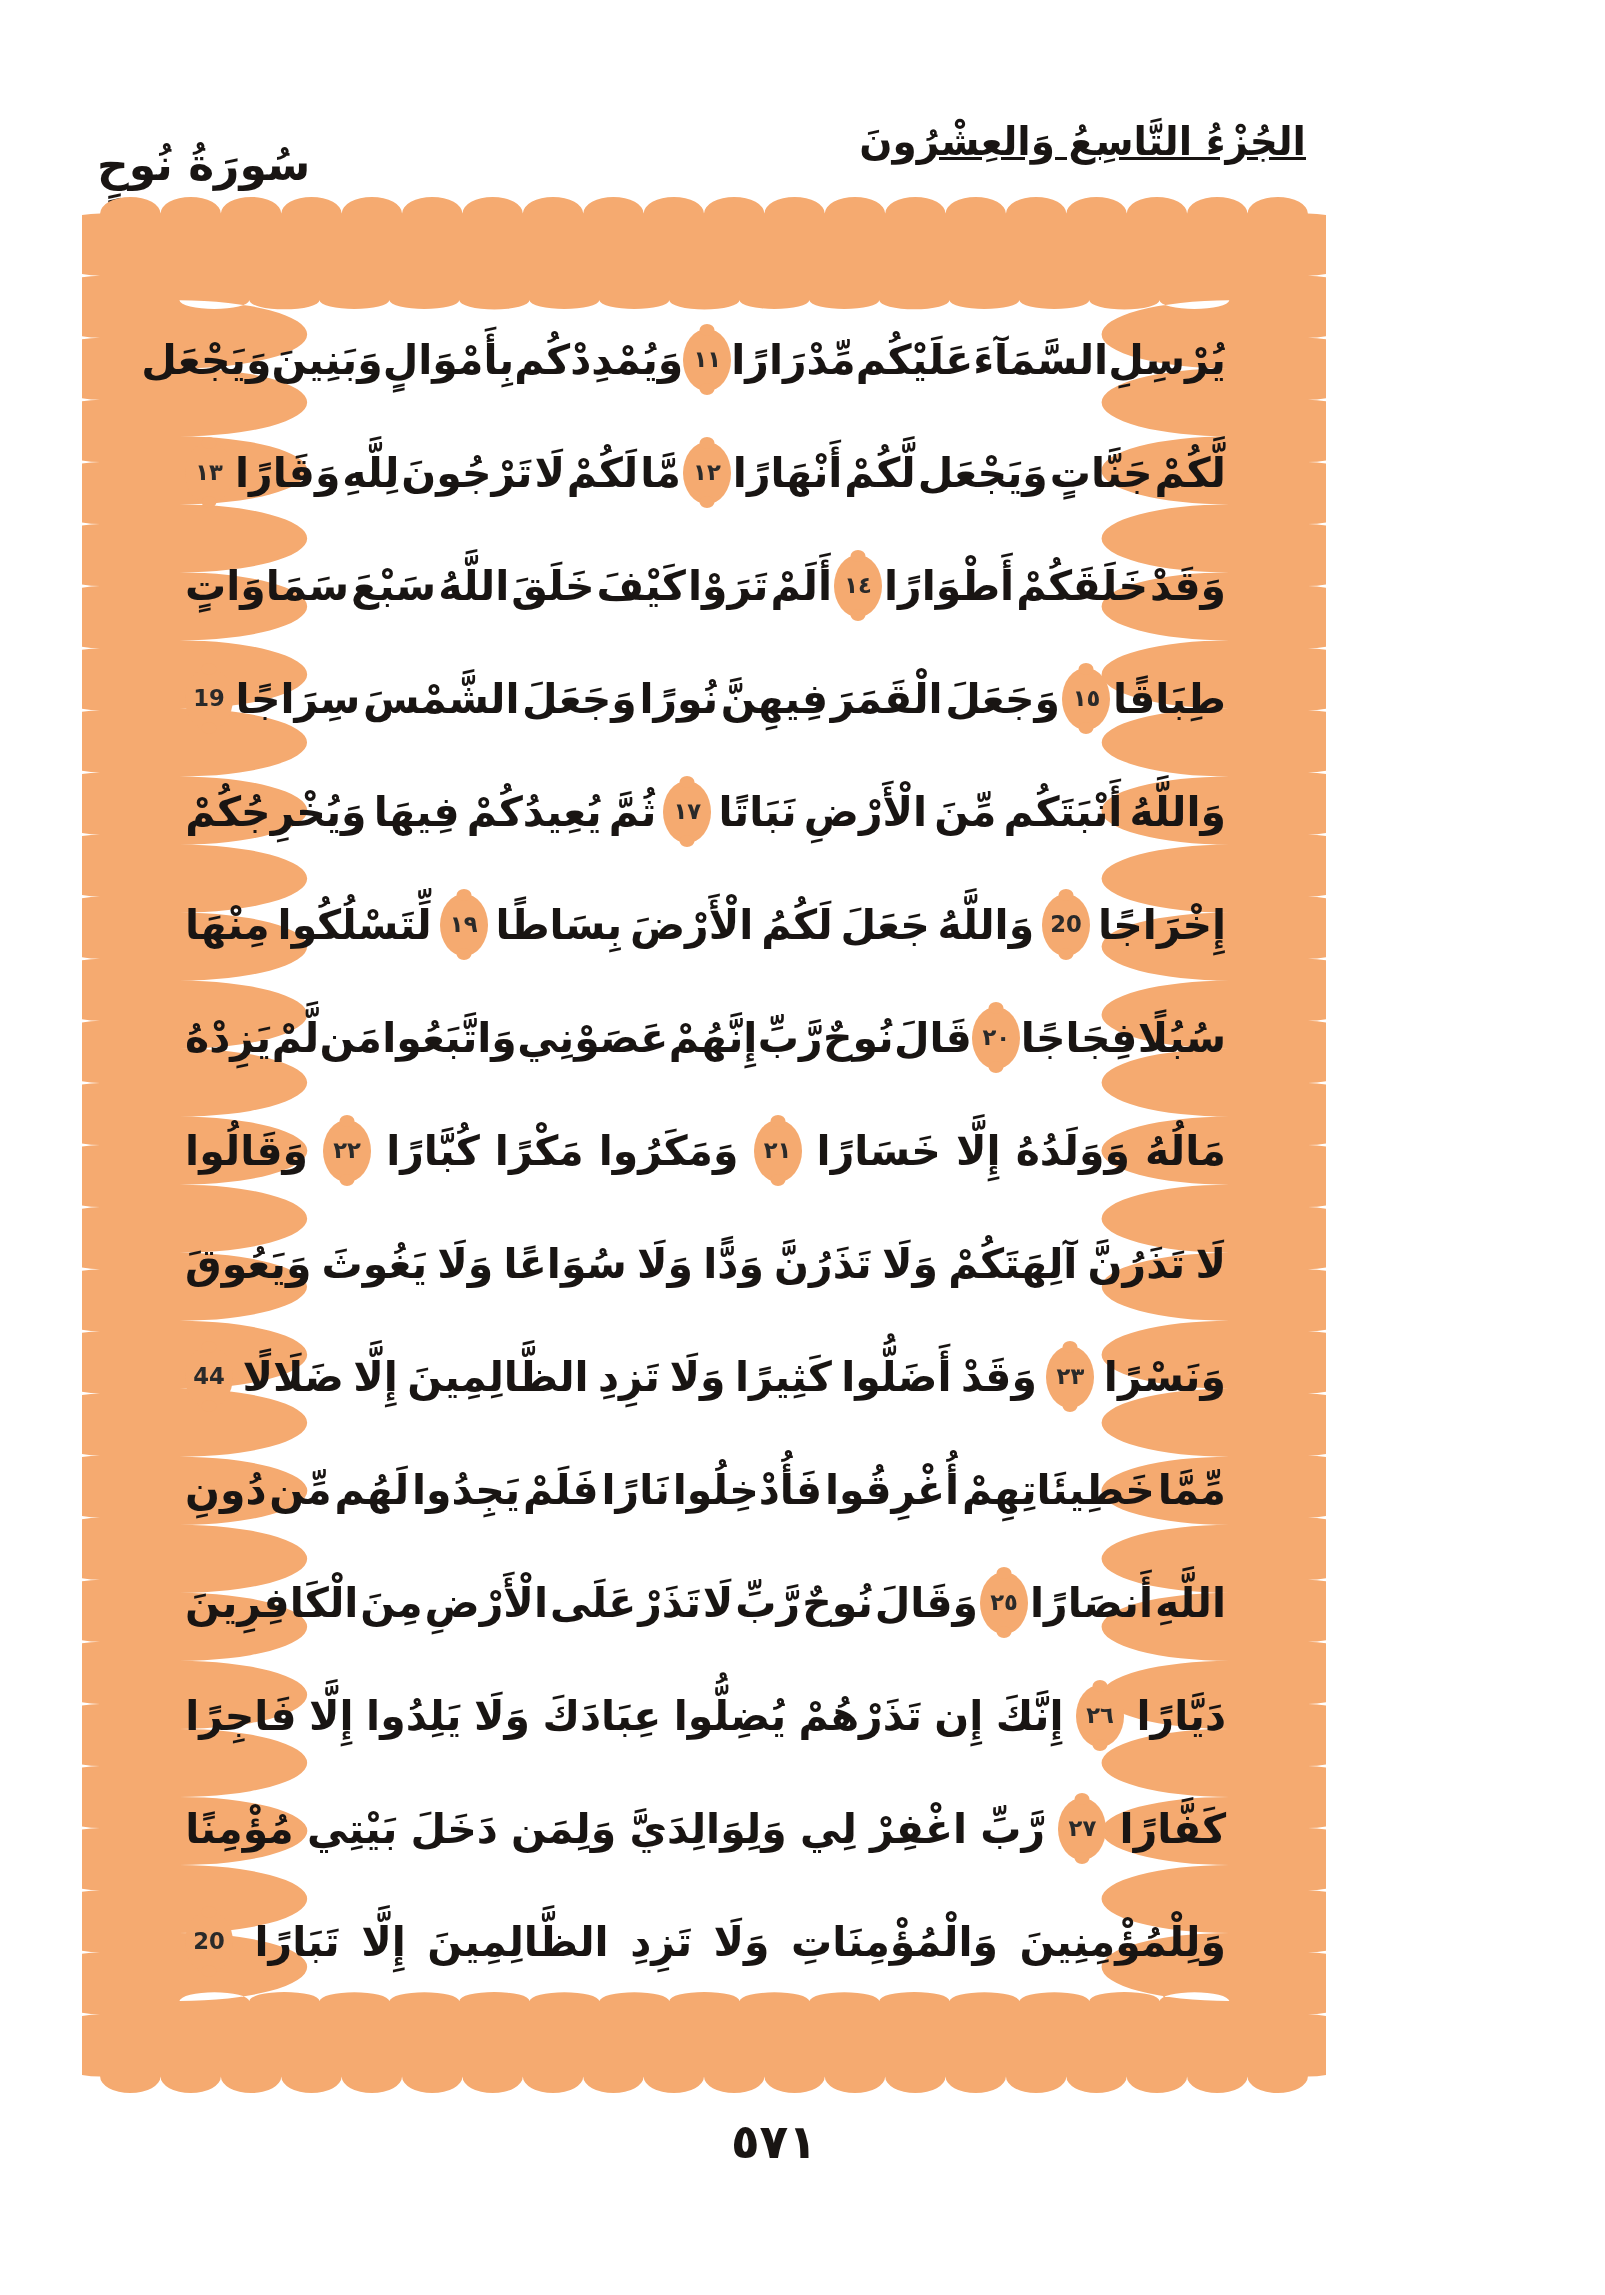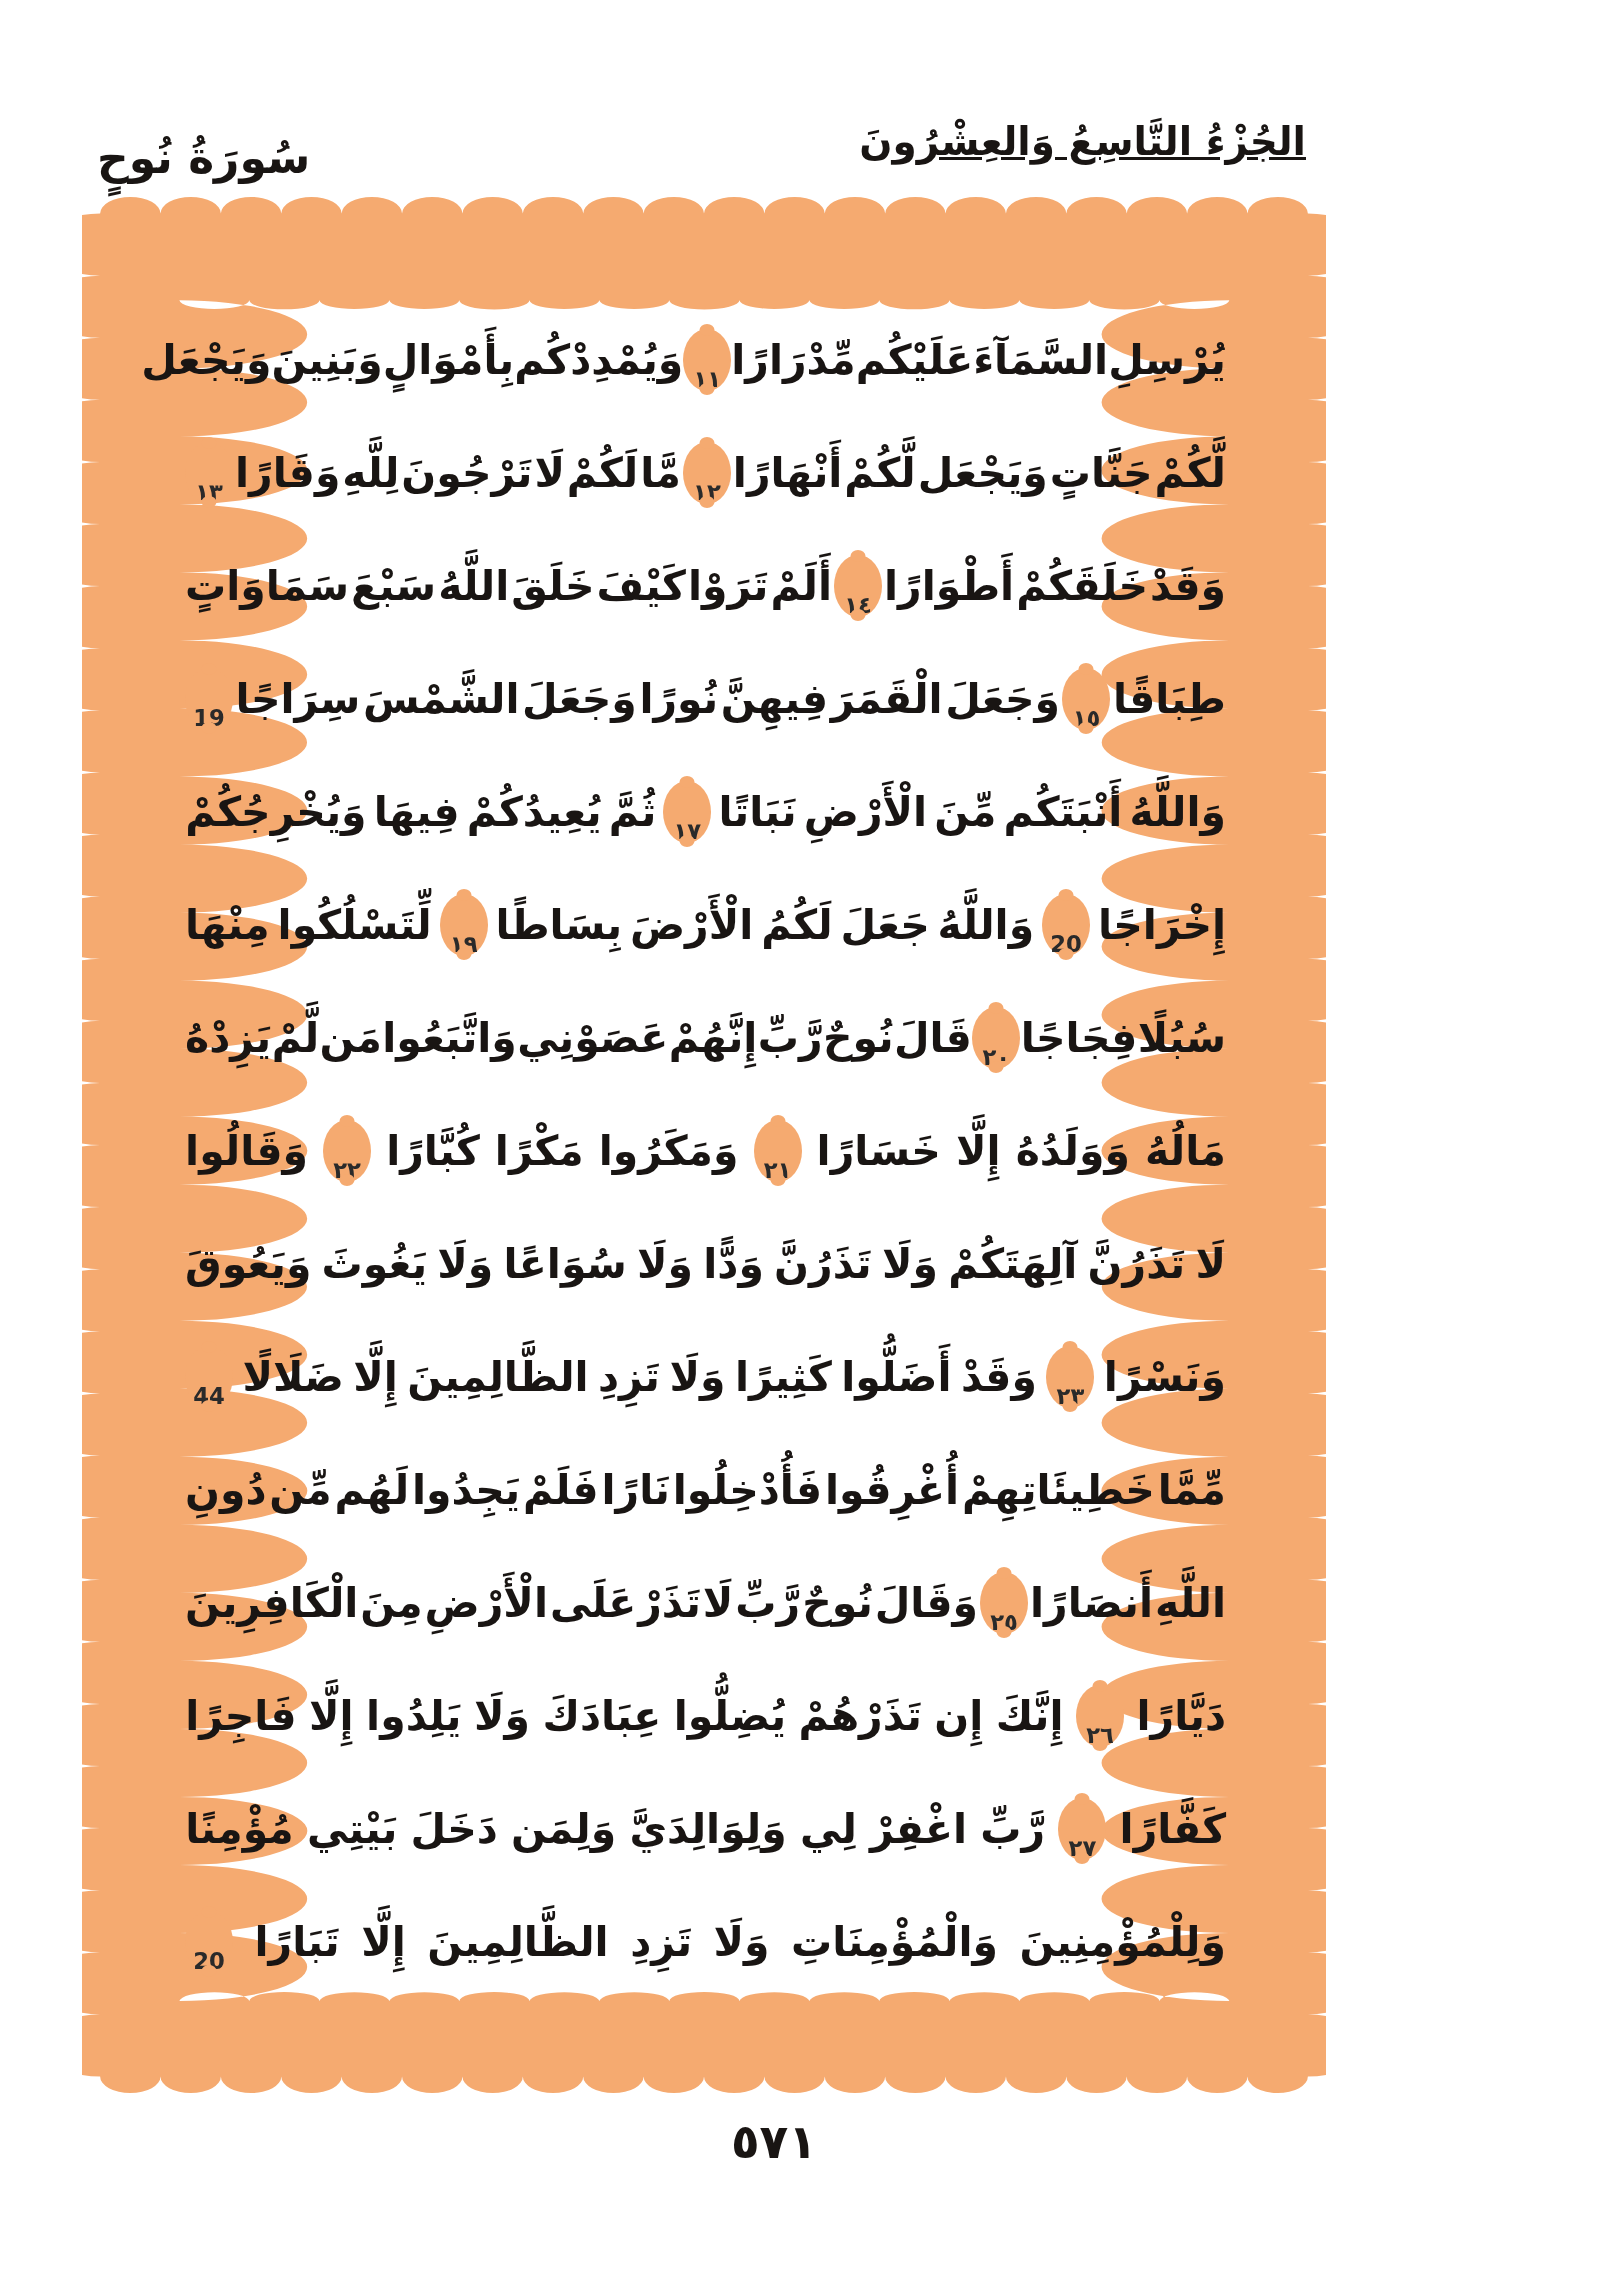--- a/index.html
+++ b/index.html
@@ -6,39 +6,39 @@
   body{
     width:1605px;height:2295px;position:relative;overflow:hidden;
     background:#ffffff;
     font-family:"DejaVu Sans",sans-serif;
   }
   
   .hdr{
     position:absolute;color:var(--ink,#191513);font-weight:700;
     white-space:nowrap;direction:rtl;
   }
-  .hdr-surah{left:97px;top:132px;font-size:44px;}
+  .hdr-surah{left:97px;top:139px;font-size:44px;}
   .hdr-juz{right:299px;top:119px;font-size:39px;text-decoration:underline;}
   
   .frame-svg{position:absolute;left:82px;top:195px;}
   
   .textbox{
     position:absolute;left:185px;top:304px;width:1041px;height:1693px;
     display:flex;flex-direction:column;justify-content:space-between;
     direction:rtl;
   }
   .line{
     display:flex;flex-direction:row;justify-content:space-between;align-items:center;
     direction:rtl;height:111px;
     font-size:41px;font-weight:700;color:var(--ink,#191513);
     white-space:nowrap;
   }
   .word{display:inline-block;}
   .ayah{
-    position:relative;display:flex;align-items:flex-end;justify-content:center;
+    position:relative;display:flex;align-items:center;justify-content:center;
     width:48px;height:62px;flex:0 0 auto;
     background:var(--orange,#F5AA70);
     border-radius:50%;
   }
   .ayah::before,.ayah::after{
     content:"";position:absolute;left:50%;transform:translateX(-50%);
     width:15px;height:12px;border-radius:50%;
     background:var(--orange,#F5AA70);
   }
   .ayah::before{top:-4.5px;}

